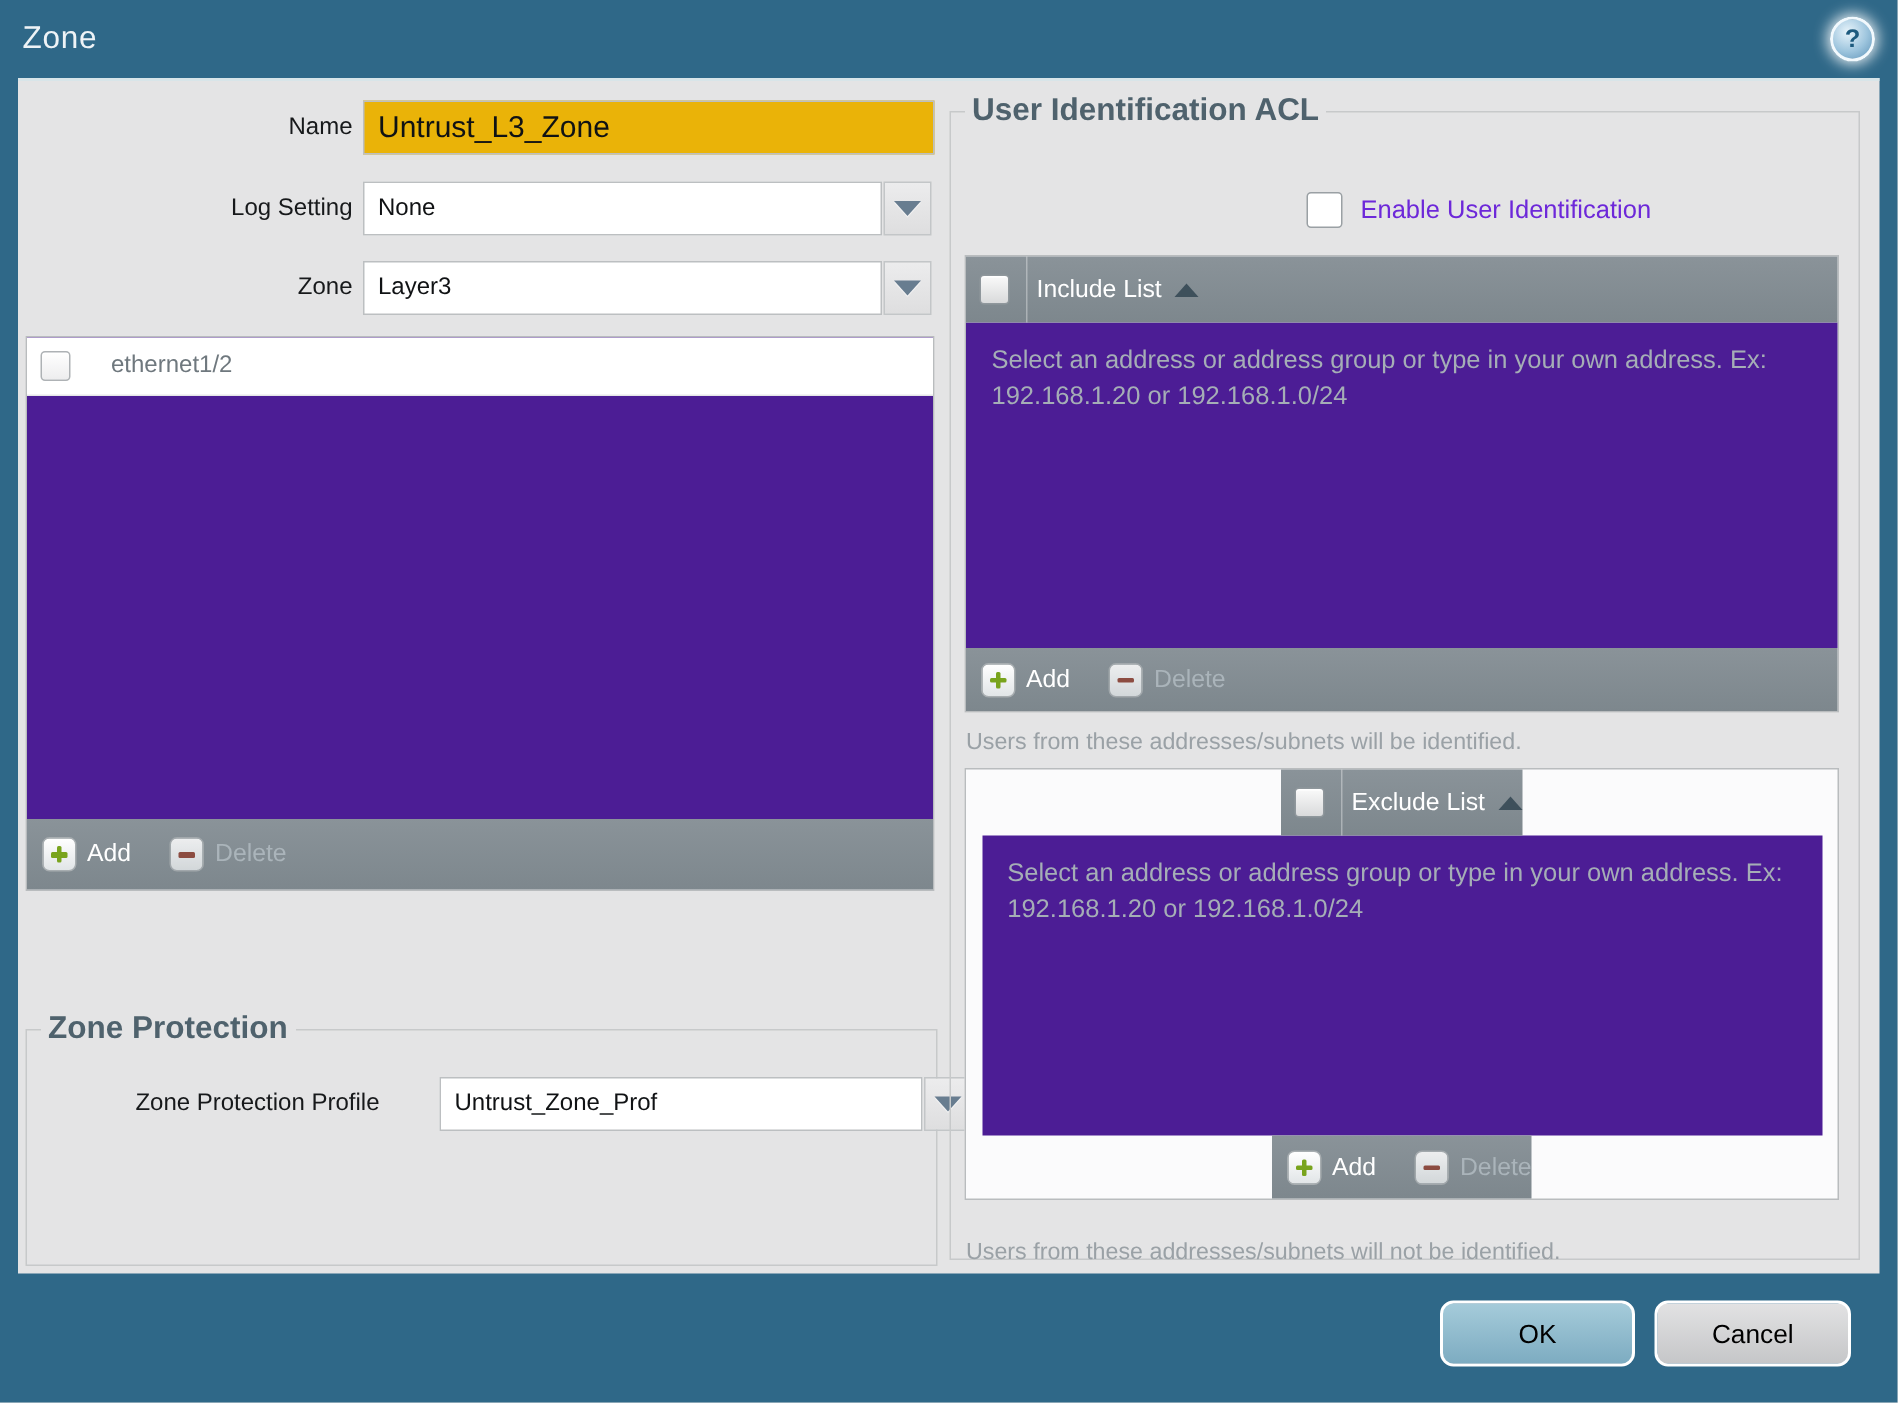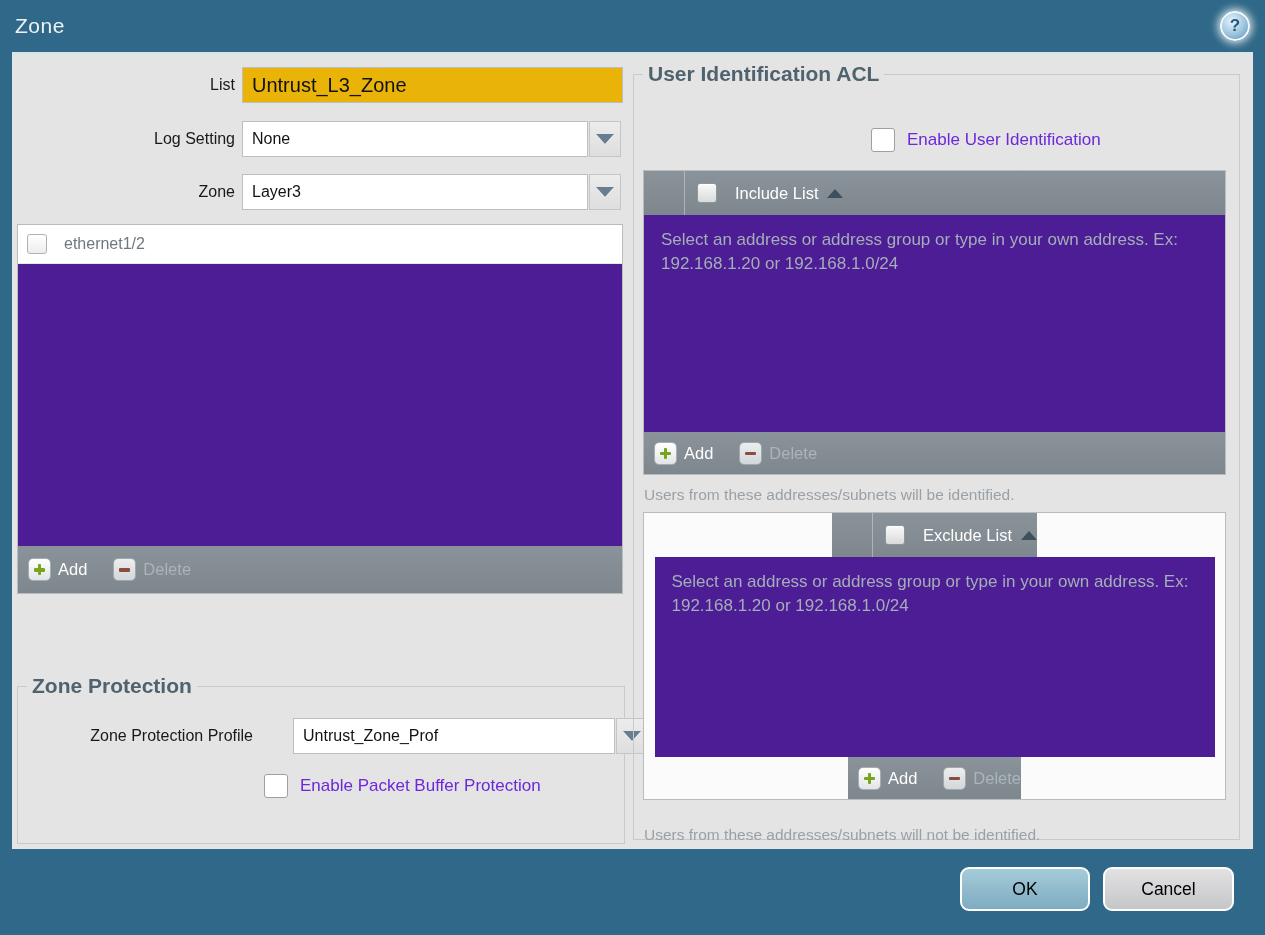--- a/index.html
+++ b/index.html
@@ -55,31 +55,31 @@
     background:linear-gradient(#ffffff,#ededee);
     box-shadow:inset 0 1px 0 #fff; cursor:pointer; flex:none;
   }
   .checkbox.big { width:24px; height:24px; background:#fff; border-color:#9aa0a4; }
   
   .grid { position:absolute; border:1px solid #b9bcbe; background:#fbfbfc; display:flex; flex-direction:column; }
   .grid-header {
     height:40px; background:linear-gradient(#8a9399,#7d878d);
     display:flex; align-items:center; flex:none; position:relative;
   }
-  .grid-header.tall { height:44px;padding-left:44px; }
+  .grid-header.tall { height:44px; }
   .grid-header .checkbox { margin:0 9px; background:linear-gradient(#fafafa,#d9dadb); border-color:#8f979c; }
   .grid-header-divider { position:absolute; left:40px; top:0; bottom:0; width:1px; background:rgba(255,255,255,.35); }
   .grid-header-label { color:#fff; font-size:16.5px; margin-left:9px; }
   .grid-body { flex:1; background:#4c1d95; overflow:hidden; }
   .grid-row {
     height:39px; background:#fff; border-bottom:1px solid #e6e7e8;
     display:flex; align-items:center; cursor:default;
   }
   .grid-row .checkbox { margin:0 9px; }
-  .grid-row-text { font-size:16px; color:#6f787e; margin-left:8px; }
+  .grid-row-text { font-size:16px; color:#6f787e; margin-left:18px; }
   .grid-footer {
     height:47px; background:linear-gradient(#8a9399,#7d878d);
     display:flex; align-items:center; padding-left:10px; flex:none;
   }
   .grid-footer.slim { height:42px; }
   .tool-group { display:flex; align-items:center; gap:7px; cursor:pointer; }
   .tool-group + .tool-group { margin-left:26px; }
   .ico-box {
     width:23px; height:23px; border-radius:5px;
     background:linear-gradient(#ffffff,#e1e5e7);
@@ -117,21 +117,21 @@
 </head>
 <body>
 
 <div class="titlebar">
   <span class="title-text">Zone</span>
 </div>
 <div class="help-icon">?</div>
 
 <div class="dialog">
 
-  <div class="flabel" style="top:13px; left:0;">List</div>
+  <div class="flabel" style="top:13px; left:0;">Name</div>
   <input class="tinput" style="top: 13px; left: 230px; width: 381px;" type="text" value="Untrust_L3_Zone">
 
   <div class="flabel" style="top:67px; left:0;">Log Setting</div>
   <div class="combo" style="top:67px; left:230px;">
     <div class="combo-text">None</div>
     <div class="combo-btn">
       <span class="tri-down"></span>
     </div>
   </div>
 
@@ -164,24 +164,20 @@
 
   <fieldset style="left:5px; top:620px; width:608px; height:170px;">
     <legend>Zone Protection</legend>
     <div class="flabel" style="top:20px; left:0; width:235px;">Zone Protection Profile</div>
     <div class="combo" style="top:20px; left:243px;">
       <div class="combo-text" style="width:322px;margin-left:32px;">Untrust_Zone_Prof</div>
       <div class="combo-btn">
         <span class="tri-down"></span>
       </div>
     </div>
-    <div class="cbrow" style="top:76px; left:246px;">
-      <span class="checkbox big"></span>
-      <span class="cbrow-label">Enable Packet Buffer Protection</span>
-    </div>
   </fieldset>
 
   <fieldset style="left:621px; top:8px; width:607px; height:778px;">
     <legend>User Identification ACL</legend>
 
     <div class="cbrow" style="top:42px; left:237px;">
       <span class="checkbox big"></span>
       <span class="cbrow-label">Enable User Identification</span>
     </div>
 

